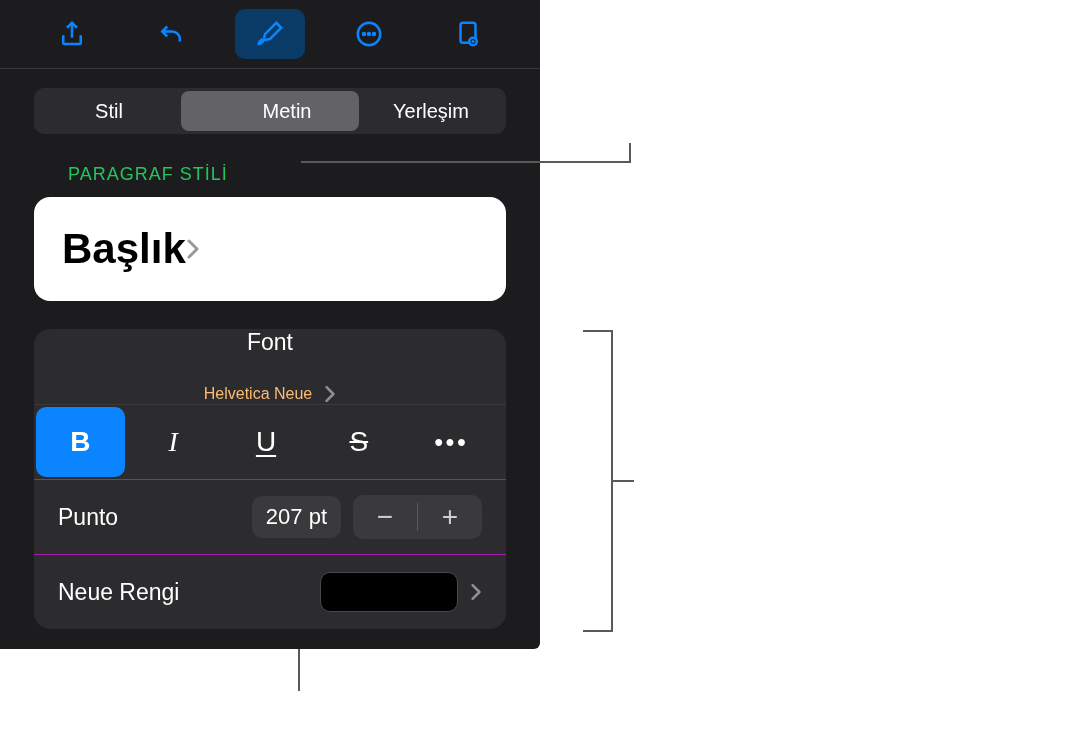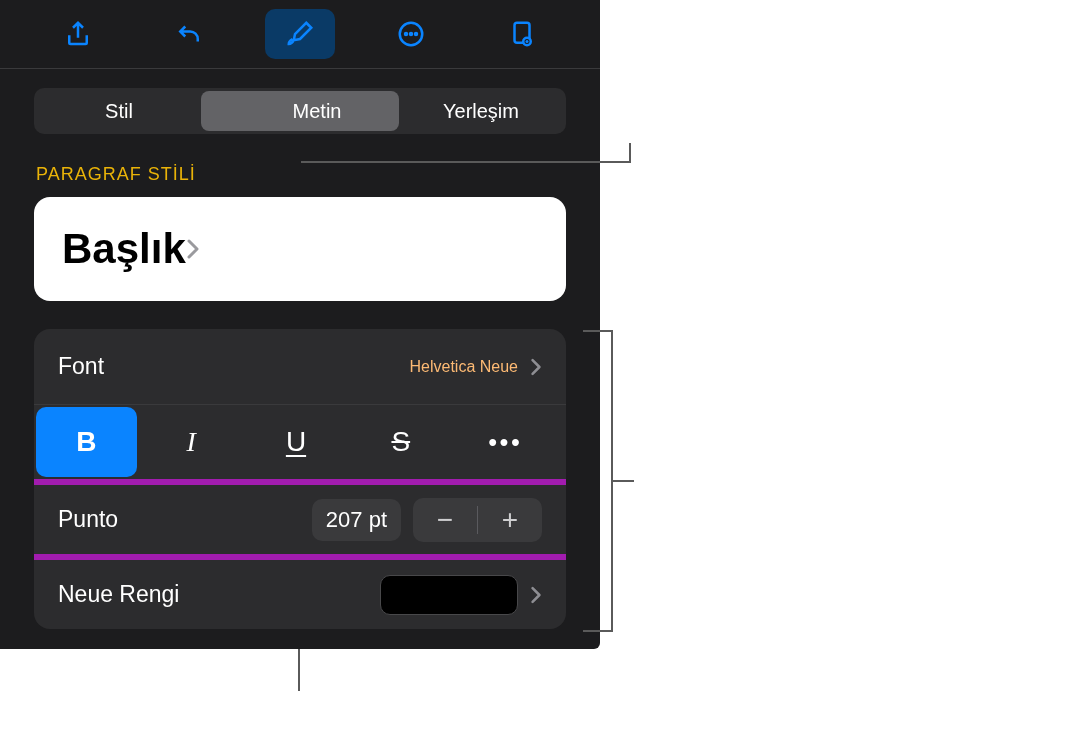--- a/index.html
+++ b/index.html
@@ -8,21 +8,21 @@
       height: 753px;
       background: #ffffff;
       font-family: -apple-system, BlinkMacSystemFont, "Helvetica Neue", Arial, sans-serif;
       position: relative;
       overflow: hidden;
     }
     .panel {
       position: absolute;
       left: 0;
       top: 0;
-      width: 600px;
+      width: 540px;
       height: 649px;
       background: #1c1c1e;
       border-bottom-right-radius: 6px;
     }
     .toolbar {
       display: flex;
       align-items: center;
       justify-content: space-around;
       height: 69px;
       padding: 0 22px;
@@ -68,24 +68,25 @@
     }
     .segmented .seg.active {
       background: #636366;
       padding-left: 34px;
     }
     
     .section-label {
       margin-top: 30px;
       font-size: 18px;
       letter-spacing: 1px;
-      color: #eab308;
+      color: #22c55e;
       text-transform: uppercase;
       font-weight: 400;
       padding-left: 2px;
+      margin-left: 32px;
     }
     
     .paragraph-style-row {
       margin-top: 12px;
       background: #ffffff;
       border-radius: 16px;
       height: 104px;
       display: flex;
       align-items: center;
       padding: 0 28px;
@@ -102,23 +103,23 @@
       background: #2c2c2e;
       border-radius: 16px;
       overflow: hidden;
     }
     .card-row {
       display: flex;
       align-items: center;
       justify-content: space-between;
       padding: 0 24px;
       height: 75px;
-      border-top: 6px solid #a21caf;
-    }
-    .card-row:first-child { border-top: none; }
+      border-top: 1px solid #a21caf;
+    }
+    .card-row:first-child { border-top: none; flex-direction: column; }
     .card-row .row-label {
       font-size: 23px;
       color: #ffffff;
     }
     .card-row .row-value {
       font-size: 16px;
       color: #fdba74;
     }
     .card-row .right {
       display: flex;

